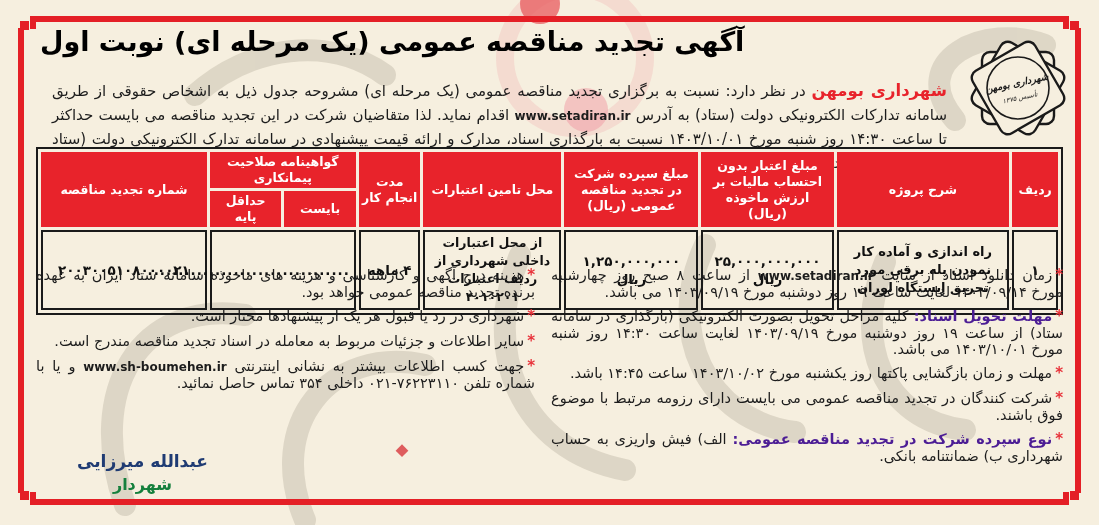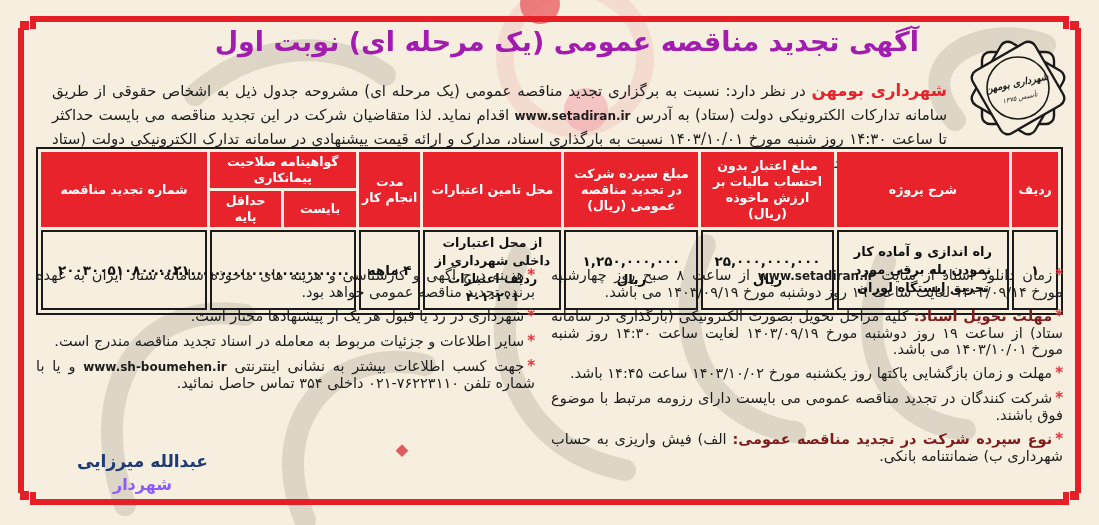--- a/index.html
+++ b/index.html
@@ -23,21 +23,21 @@
   .stub-tr{right:30px;top:16px;width:6px;height:13px;}
   .stub-bl{left:30px;bottom:20px;width:6px;height:13px;}
   .stub-br{right:30px;bottom:20px;width:6px;height:13px;}
   .sq{position:absolute;width:9px;height:9px;background:#e41f26;}
   .sq-tl{left:20px;top:21px;} .sq-tr{right:20px;top:21px;}
   .sq-bl{left:20px;bottom:25px;} .sq-br{right:20px;bottom:25px;}
   
   .content{position:absolute;inset:0;z-index:3;}
   .title{
     position:absolute;top:26px;left:40px;right:180px;
-    text-align:right;font-size:27px;font-weight:bold;color:#a21caf;
+    text-align:left;font-size:27px;font-weight:bold;color:#000000;
     letter-spacing:-0.5px;
   }
   .intro{
     position:absolute;top:64px;right:152px;left:52px;
     font-size:15px;line-height:23.5px;text-align:justify;color:#1c1c1c;
   }
   .intro .lead{color:#e8232b;font-weight:bold;font-size:16.5px;}
   .url{font-weight:bold;direction:ltr;unicode-bidi:embed;font-size:12px;}
   
   .logo{position:absolute;top:32px;right:26px;width:110px;height:118px;}
@@ -61,25 +61,25 @@
   .notes{
     position:absolute;top:259px;left:36px;right:36px;
     display:flex;gap:16px;align-items:flex-start;
   }
   .col-r{width:512px;} .col-l{flex:1;}
   .note{
     margin:8px 0 2px 0;font-size:14.5px;line-height:16px;
     text-align:justify;color:#1c1c1c;
   }
   .star{color:#e8333b;font-weight:bold;margin-left:3px;font-size:15px;}
-  .nlead{font-weight:bold;color:#7f1d1d;}
+  .nlead{font-weight:bold;color:#4c1d95;}
   
   .sig{position:absolute;left:40px;top:449px;width:205px;text-align:center;}
   .sig-name{font-size:17px;font-weight:bold;color:#1f3b73;line-height:24px;}
-  .sig-role{font-size:16px;font-weight:bold;color:#8b5cf6;line-height:24px;}
+  .sig-role{font-size:16px;font-weight:bold;color:#15803d;line-height:24px;}
 </style>
 </head>
 <body>
 
 <div class="page">
 
   <svg class="wm" width="1099" height="525" viewBox="0 0 1099 525">
     <g fill="none" stroke="#b7af9e" stroke-width="22" stroke-linecap="round" opacity="0.38">
       <path d="M 125 505 C 85 390, 140 300, 245 315"></path>
       <path d="M 305 520 C 265 425, 330 345, 425 365"></path>

